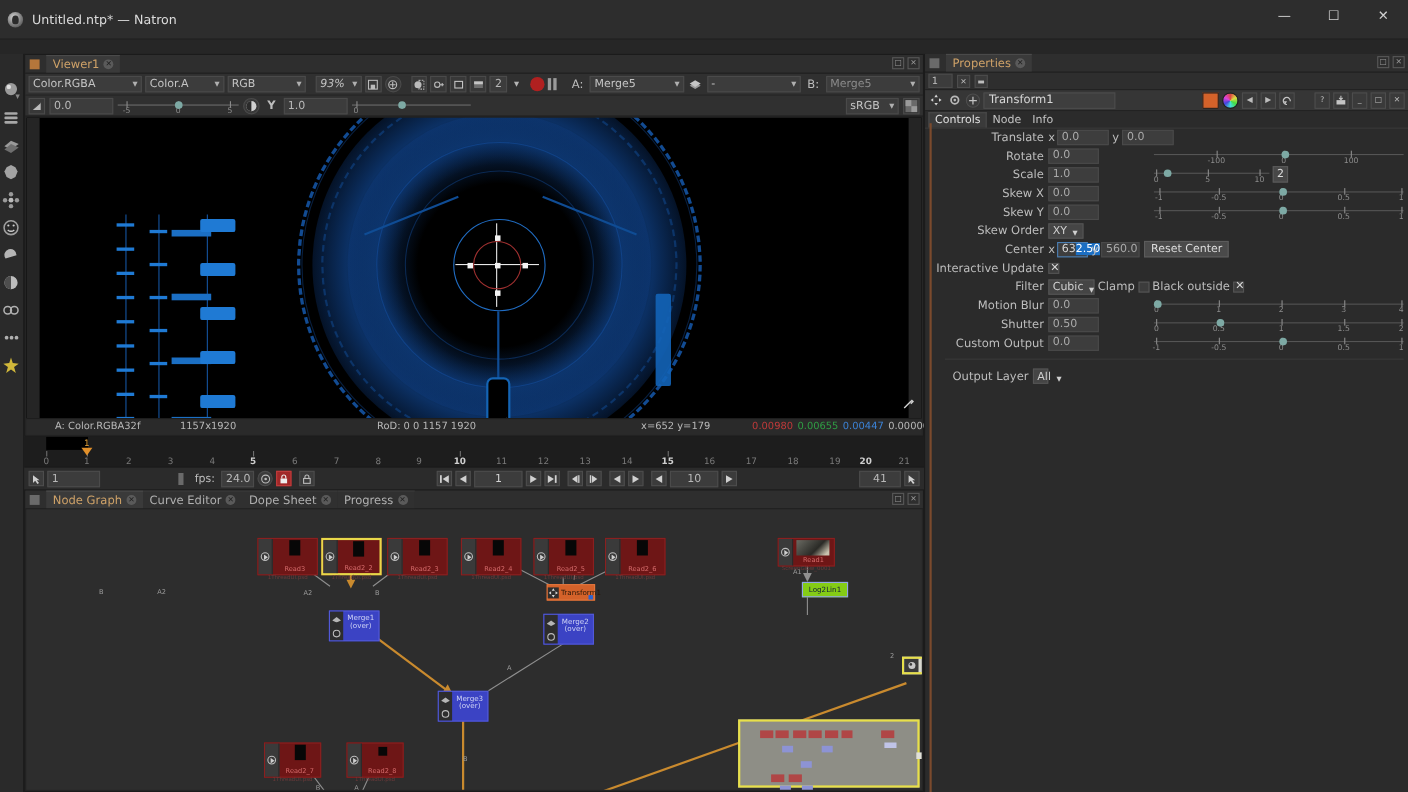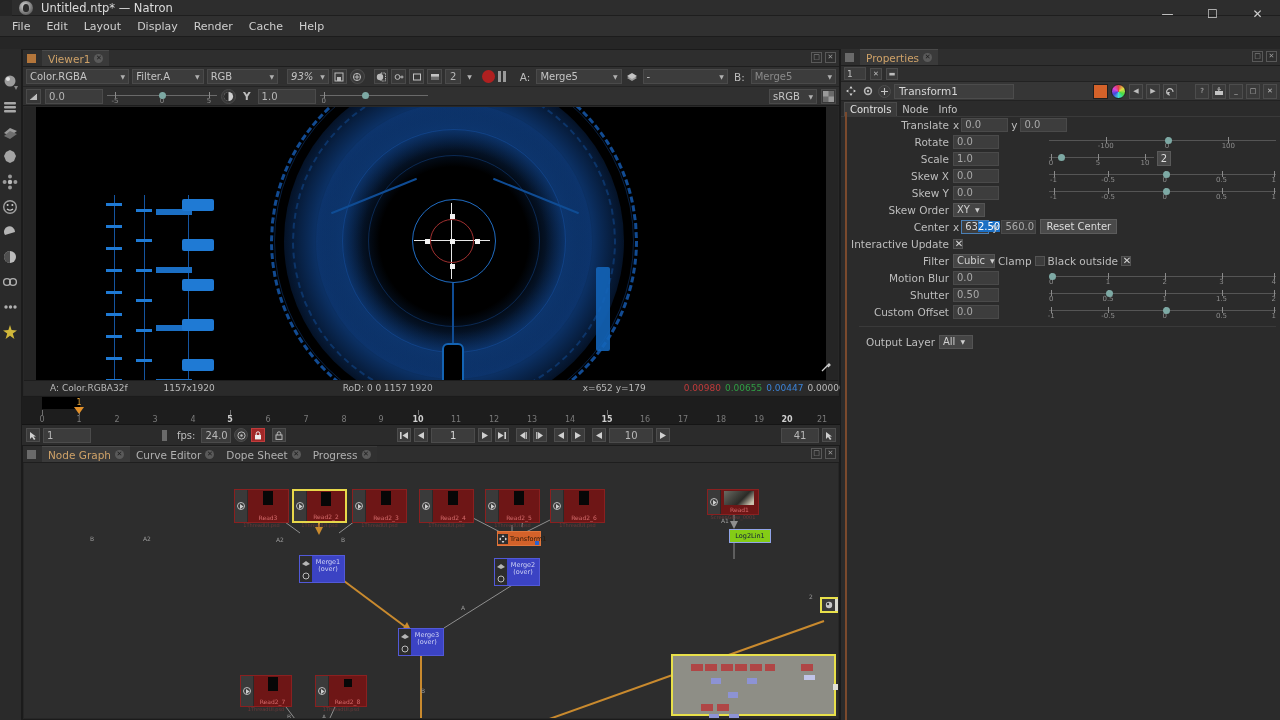--- a/index.html
+++ b/index.html
@@ -8,22 +8,22 @@
     background: #2b2b2b;
     font-family: "DejaVu Sans", "Liberation Sans", sans-serif;
     font-size: 11px;
     color: #c8c8c8;
     overflow: hidden;
   }
   .app { position: relative; width: 1280px; height: 720px; background: #262626; }
 
   
   .titlebar {
-    height: 16px; background: #2d2d2d; display: flex; align-items: center;
-    border-bottom: 1px solid #1e1e1e; position: relative; margin-left: 12px;
+    height: 36px; background: #2d2d2d; display: flex; align-items: center;
+    border-bottom: 1px solid #1e1e1e; position: relative;
   }
   .title-ico {
     width: 14px; height: 14px; margin: 0 8px 0 7px; border-radius: 50%;
     background: radial-gradient(circle at 40% 35%, #d9d9d9 0%, #8d8d8d 45%, #3a3a3a 100%);
     position: relative; flex: none;
   }
   .title-ico:after {
     content: ""; position: absolute; left: 4px; top: 3px; width: 6px; height: 8px;
     background: #2b2b2b; border-radius: 50% 50% 40% 40%;
   }
@@ -291,21 +291,21 @@
   .chk.on:after {
     content: "\2715"; position: absolute; left: 0; top: -2px; width: 10px;
     text-align: center; font-size: 10px; color: #d8d8d8;
   }
   .pbtn {
     height: 15px; background: #4a4a4a; border: 1px solid #5c5c5c; color: #dcdcdc;
     font-size: 10px; display: flex; align-items: center; padding: 0 5px;
   }
   .pcombo {
     height: 14px; background: #454545; border: 1px solid #545454; color: #cfcfcf;
-    font-size: 10px; display: flex; align-items: center; padding: 0 3px; gap: 5px;
+    font-size: 10px; display: flex; align-items: flex-end; padding: 0 3px; gap: 5px;
   }
   .divider { height: 1px; background: #3a3a3a; margin: 6px 0 6px 10px; }
   .sqbtn {
     width: 14px; height: 15px; background: #484848; border: 1px solid #5a5a5a;
     font-size: 10px; color: #ddd; display: flex; align-items: center; justify-content: center;
   }
 </style>
 </head>
 <body>
 
@@ -314,29 +314,20 @@
   <div class="titlebar">
     <div class="title-ico"></div>
     <div class="title-text">Untitled.ntp* — Natron</div>
     <div class="winbtns">
       <div class="winbtn">—</div>
       <div class="winbtn">☐</div>
       <div class="winbtn">✕</div>
     </div>
   </div>
 
-  <div class="menubar">
-    <div class="menu-item">File</div>
-    <div class="menu-item">Edit</div>
-    <div class="menu-item">Layout</div>
-    <div class="menu-item">Display</div>
-    <div class="menu-item">Render</div>
-    <div class="menu-item">Cache</div>
-    <div class="menu-item">Help</div>
-  </div>
 
   <div class="workspace">
 
     <div class="lefttools">
       <div class="tool-ico">
         <svg width="17" height="17">
             <circle cx="8" cy="7" r="5.5" fill="#9b9b9b"></circle>
             <circle cx="6" cy="5" r="2" fill="#e0e0e0"></circle>
             <path d="M12 12 l4 0 l-2 4 z" fill="#888"></path>
           </svg>
@@ -420,21 +411,21 @@
           <span>✕</span>
         </div>
       </div>
 
       <div class="viewer-toolrow">
         <div class="combo" style="width:104px">
           <span>Color.RGBA</span>
             <span class="arr">▼</span>
         </div>
         <div class="combo" style="width:72px">
-          <span>Filter.A</span>
+          <span>Color.A</span>
             <span class="arr">▼</span>
         </div>
         <div class="combo" style="width:72px">
           <span>RGB</span>
             <span class="arr">▼</span>
         </div>
         <div class="combo" style="width:42px;margin-left:6px;font-style:italic">
           <span>93%</span>
             <span class="arr">▼</span>
         </div>
@@ -1314,21 +1305,21 @@
             <div class="ptick" style="left:76%"></div>
               <div class="plab" style="left:76%">1.5</div>
             <div class="ptick" style="left:99%"></div>
               <div class="plab" style="left:99%">2</div>
             <div class="pknob" style="left:25%"></div>
           </div>
         </div>
 
 
         <div class="prow">
-          <div class="plabel">Custom Offset</div>
+          <div class="plabel">Custom Output</div>
           <div class="pfield" style="width:46px">0.0</div>
           <div class="pslider" style="margin-left:50px">
             <div class="ptrack"></div>
             <div class="ptick" style="left:1%"></div>
               <div class="plab" style="left:1%">-1</div>
             <div class="ptick" style="left:26%"></div>
               <div class="plab" style="left:26%">-0.5</div>
             <div class="ptick" style="left:51%"></div>
               <div class="plab" style="left:51%">0</div>
             <div class="ptick" style="left:76%"></div>
@@ -1336,21 +1327,21 @@
             <div class="ptick" style="left:99%"></div>
               <div class="plab" style="left:99%">1</div>
             <div class="pknob" style="left:50%"></div>
           </div>
         </div>
 
         <div class="divider"></div>
 
         <div class="prow">
           <div class="plabel" style="width:90px">Output Layer</div>
-          <div class="pcombo" style="width:34px">
+          <div class="pcombo" style="width:14px">
             <span>All</span>
               <span class="arr" style="font-size:6px">▼</span>
           </div>
         </div>
       </div>
     </div>
 
   </div>
 </div>
 

